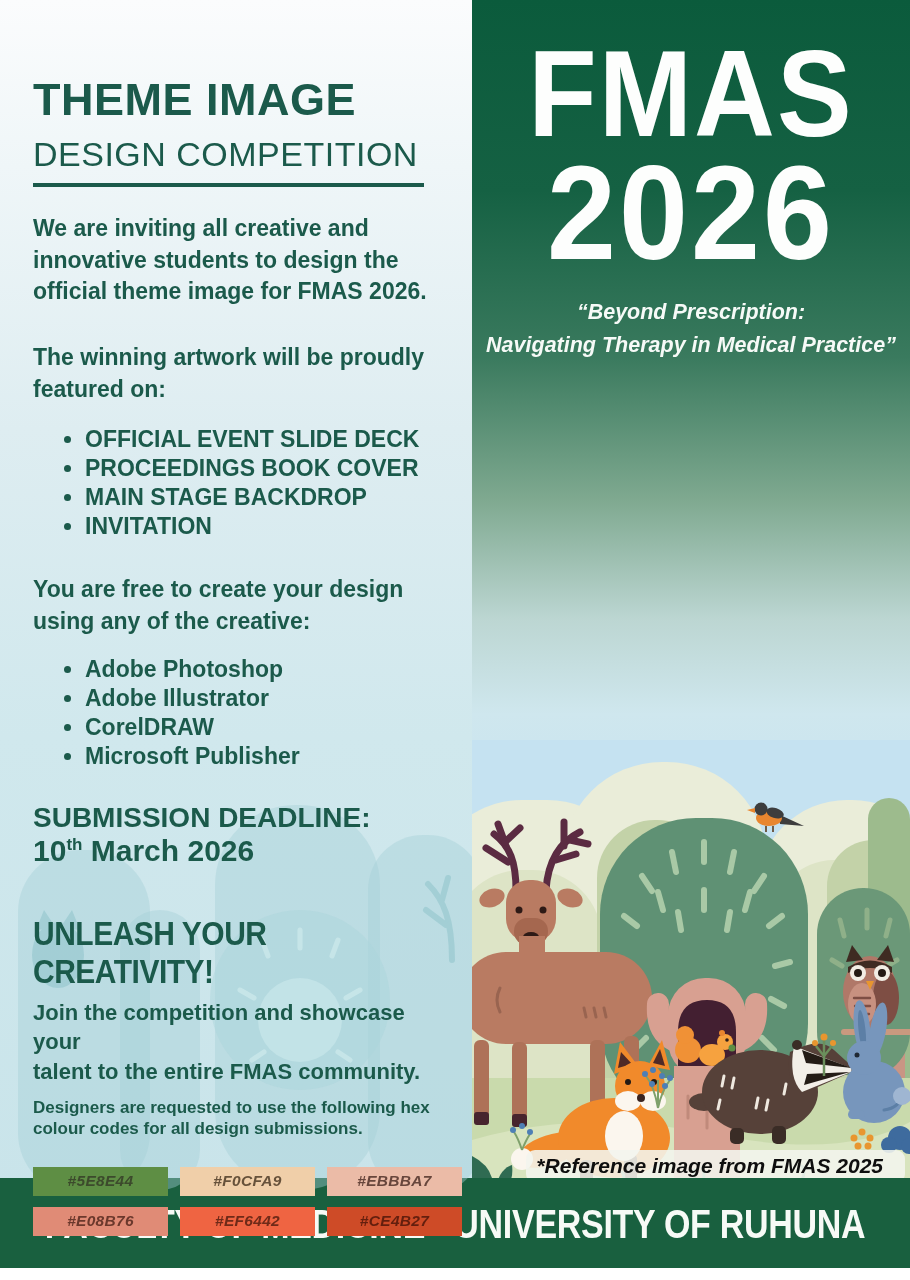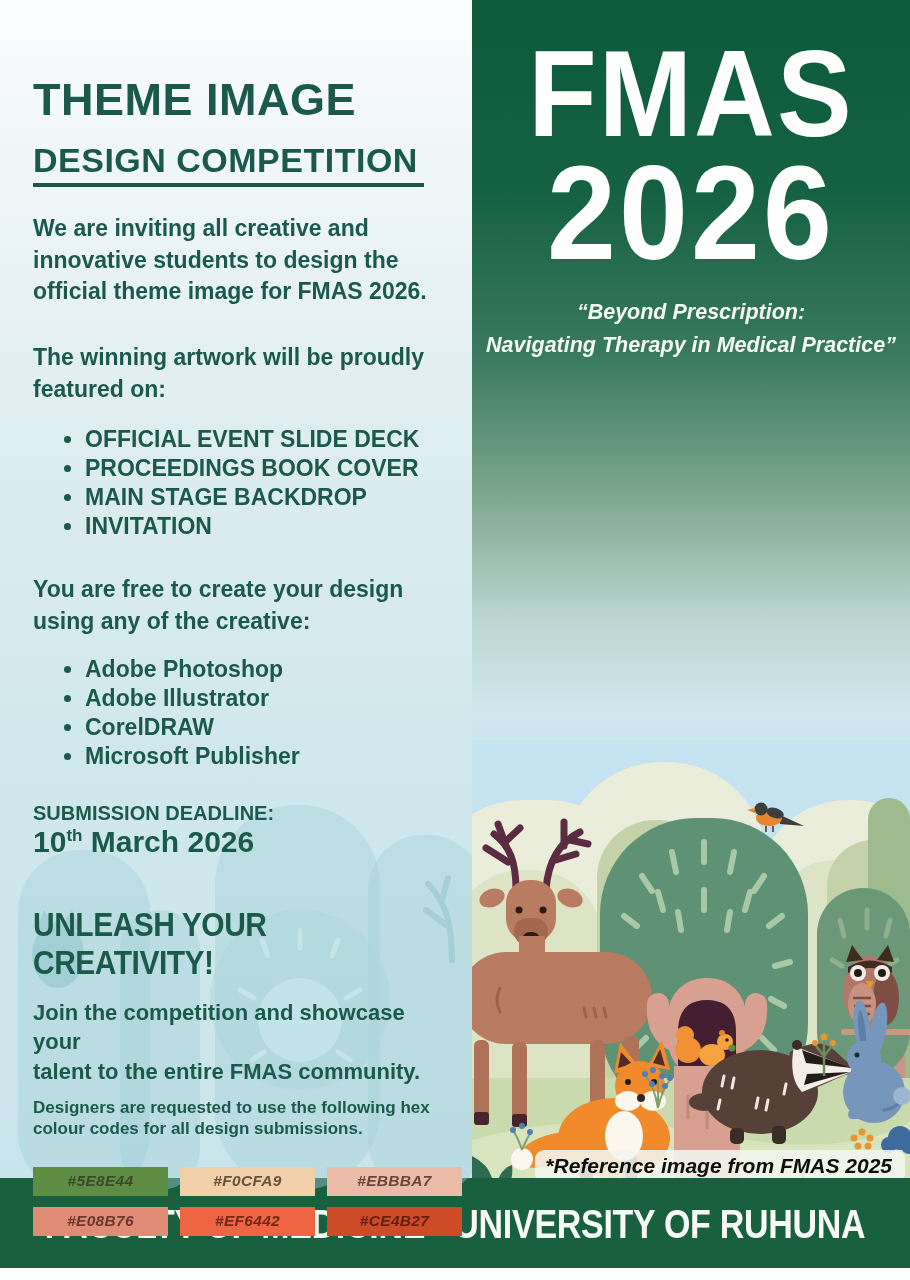--- a/index.html
+++ b/index.html
@@ -5,56 +5,56 @@
   html,body{margin:0;padding:0;background:#ffffff;}
   .poster{position:relative;width:910px;height:1268px;overflow:hidden;
           font-family:"Liberation Sans", sans-serif;background:#fca5a5;}
 
   
   .left-col{position:absolute;left:0;top:0;width:472px;height:1190px;
     background:linear-gradient(180deg,#FBFCFD 0%,#EFF6F8 14%,#DEEDF1 36%,#D0E8ED 62%,#C9E4EA 100%);}
   .left-inner{position:relative;z-index:2;padding:76px 0 0 33px;width:439px;box-sizing:border-box;}
   .ink{color:#1B5A4B;}
   .h1{font-size:45px;font-weight:bold;line-height:1.05;letter-spacing:.5px;}
-  .h2{display:inline-block;font-size:34px;font-weight:bold;line-height:1.05;letter-spacing:.5px;
-      margin-top:20px;padding-bottom:4px;border-bottom:4px solid #1B5A4B;padding-right:6px;}
+  .h2{display:inline-block;font-size:34px;font-weight:normal;line-height:1.05;letter-spacing:.5px;
+      margin-top:14px;padding-bottom:10px;border-bottom:4px solid #1B5A4B;padding-right:6px;}
   .ml{white-space:pre-line;}
   .body-lg{font-size:23px;font-weight:bold;line-height:1.38;}
   .body-md{font-size:22px;font-weight:bold;line-height:1.35;}
   .intro{margin-top:26px;}
   .sec-head{margin-top:34px;}
   ul.blist{margin:20px 0 0 0;padding-left:52px;}
   ul.blist li{font-size:23px;font-weight:bold;line-height:1.18;color:#1B5A4B;margin:2px 0;}
   ul.blist li::marker{color:#1B5A4B;}
   ul.blist.tools{margin-top:18px;}
-  .deadline-label{margin-top:32px;font-size:20px;font-weight:bold;line-height:1.15;}
+  .deadline-label{margin-top:32px;font-size:28px;font-weight:bold;line-height:1.15;}
   .deadline-date{font-size:30px;font-weight:bold;line-height:1.15;}
   .deadline-date sup{font-size:17px;}
   .unleash{margin-top:46px;font-size:30px;font-weight:bold;letter-spacing:-.5px;
            transform:scaleY(1.12);transform-origin:left top;}
-  .join{margin-top:24px;}
+  .join{margin-top:15px;}
   .hex-note{margin-top:10px;font-size:17px;font-weight:bold;line-height:1.27;}
   .swatch-grid{margin-top:27px;display:grid;grid-template-columns:repeat(3,135px);
                column-gap:12px;row-gap:11px;font-style:italic;}
   .swatch{height:29px;display:flex;align-items:center;justify-content:center;
           font-size:15.5px;font-weight:bold;letter-spacing:.3px;}
   .watermark{position:absolute;left:0;bottom:0;z-index:1;pointer-events:none;}
 
   
   .right-col{position:absolute;left:472px;top:0;width:438px;height:1190px;
     background:linear-gradient(180deg,#0B5B3C 0%,#156143 16%,#3A7A5E 30%,#7FA990 42%,#BCD6D2 52%,#CFE7EE 60%,#C5E2F1 70%,#C5E2F1 100%);}
   .fmas{margin-top:34px;text-align:center;color:#FDFEFD;font-weight:bold;
         font-size:112px;line-height:.98;letter-spacing:2px;transform:scaleY(1.1);transform-origin:center top;}
   .year{text-align:center;color:#FDFEFD;font-weight:bold;font-size:124px;line-height:1;
         letter-spacing:3px;margin-top:2px;transform:scaleY(1.08);transform-origin:center top;}
   .quote{margin-top:26px;text-align:center;color:#F6FAF7;font-style:italic;font-weight:bold;
          font-size:21.5px;line-height:1.55;}
   .illustration{position:absolute;left:0;bottom:0;width:438px;height:450px;}
   .ref-badge{position:absolute;right:5px;bottom:7px;background:rgba(242,245,238,.88);
-             border-radius:9px;padding:4px 13px 5px 10px;color:#0E0E0E;
+             border-radius:9px;padding:4px 22px 5px 10px;color:#0E0E0E;
              font-size:21px;font-weight:bold;font-style:italic;white-space:nowrap;}
 
   
   .footer{position:absolute;left:0;bottom:0;width:910px;height:90px;background:#19603F;
           display:flex;align-items:center;justify-content:center;}
   .footer-text{color:#F7FAF6;font-size:34px;font-weight:bold;letter-spacing:-.3px;
                white-space:nowrap;transform:scaleY(1.22);}
 </style>
 </head>
 <body>

